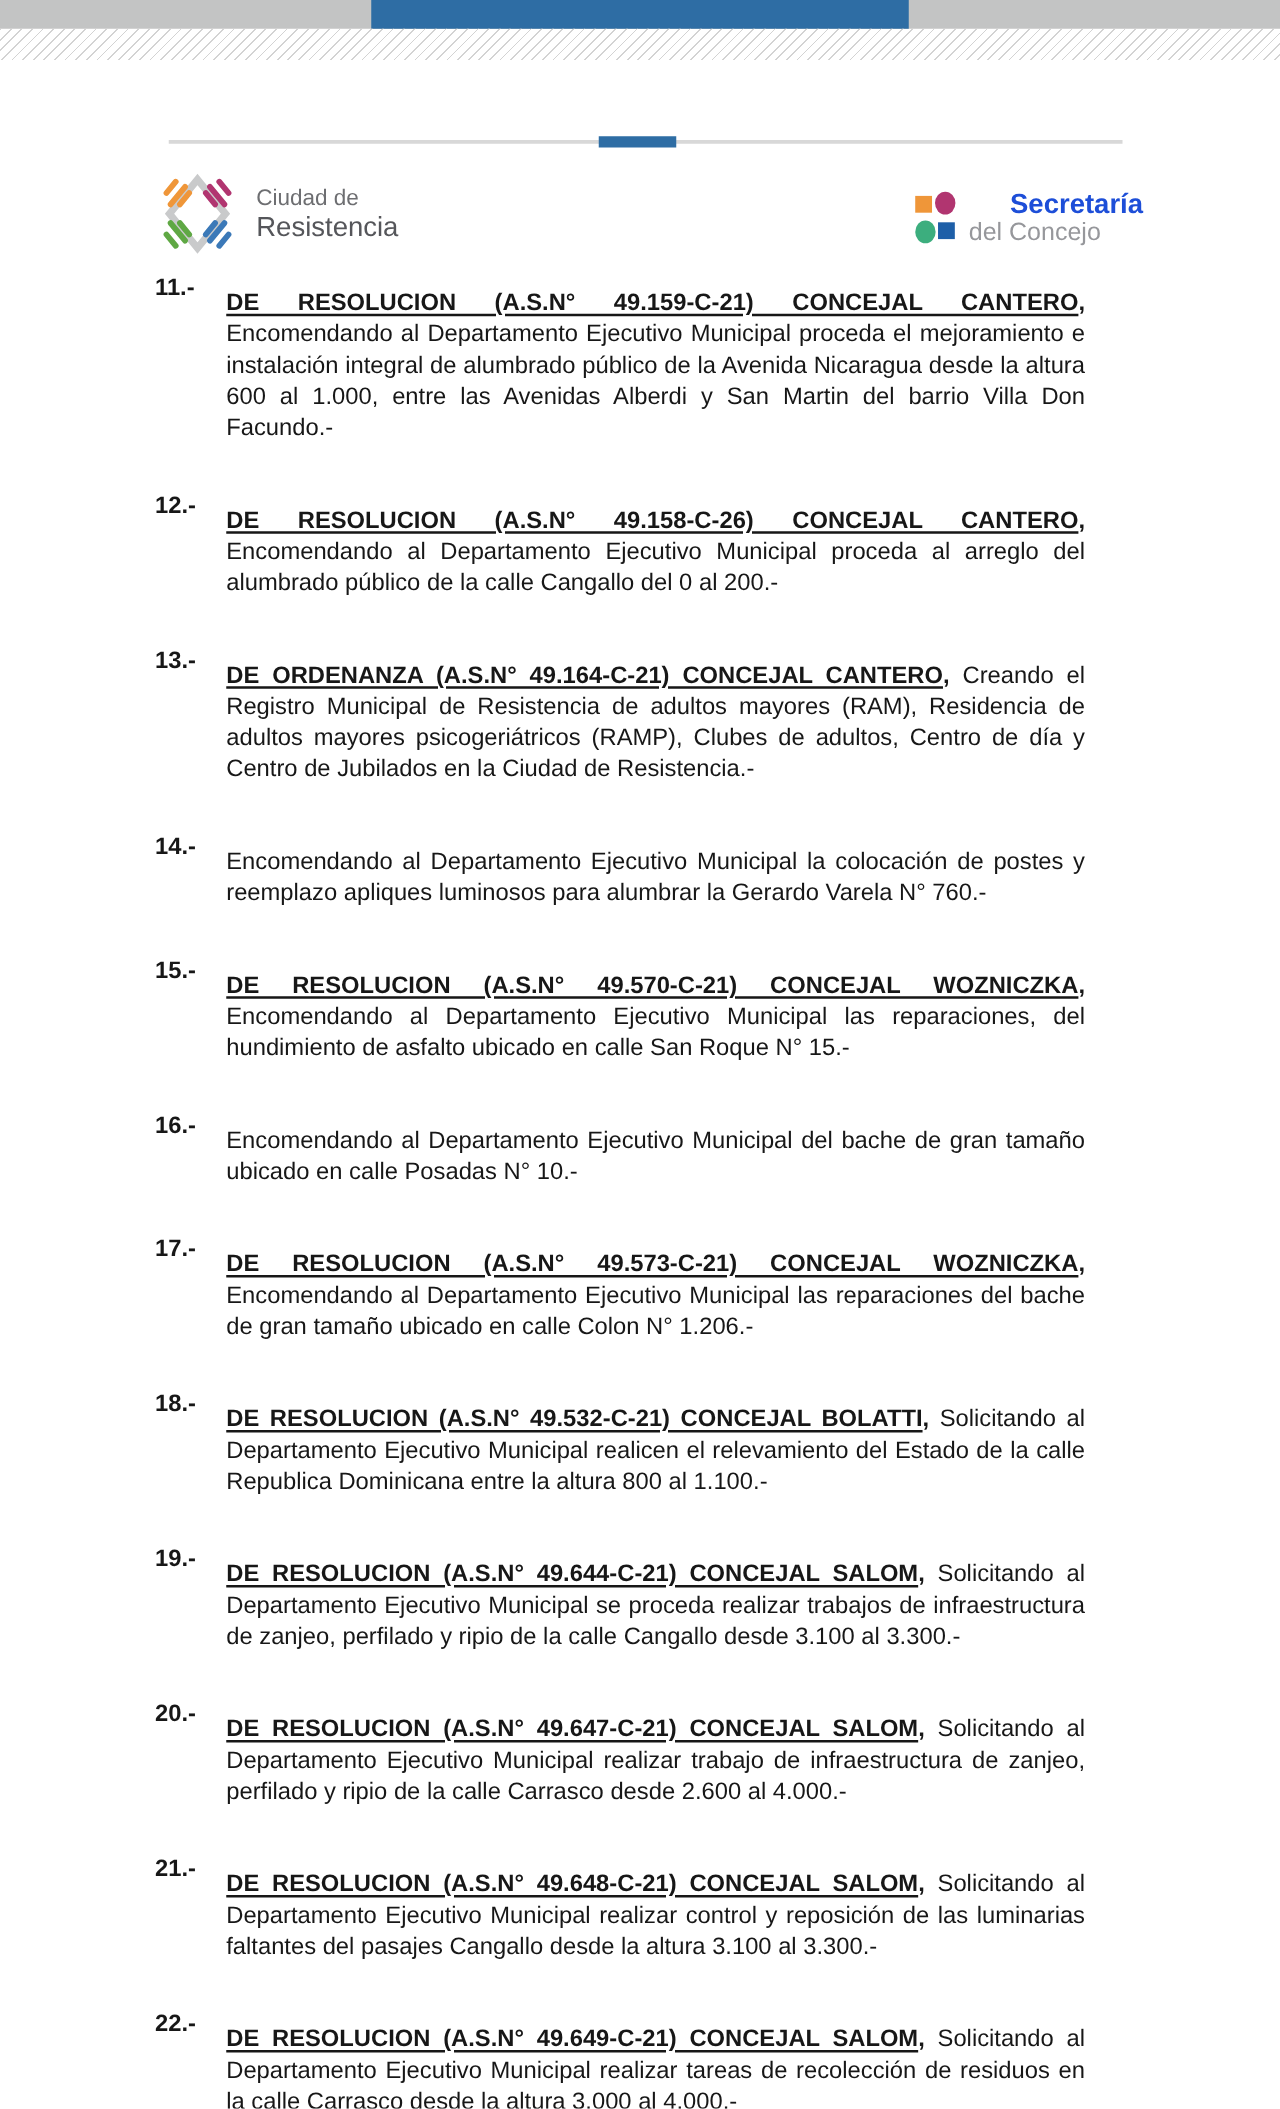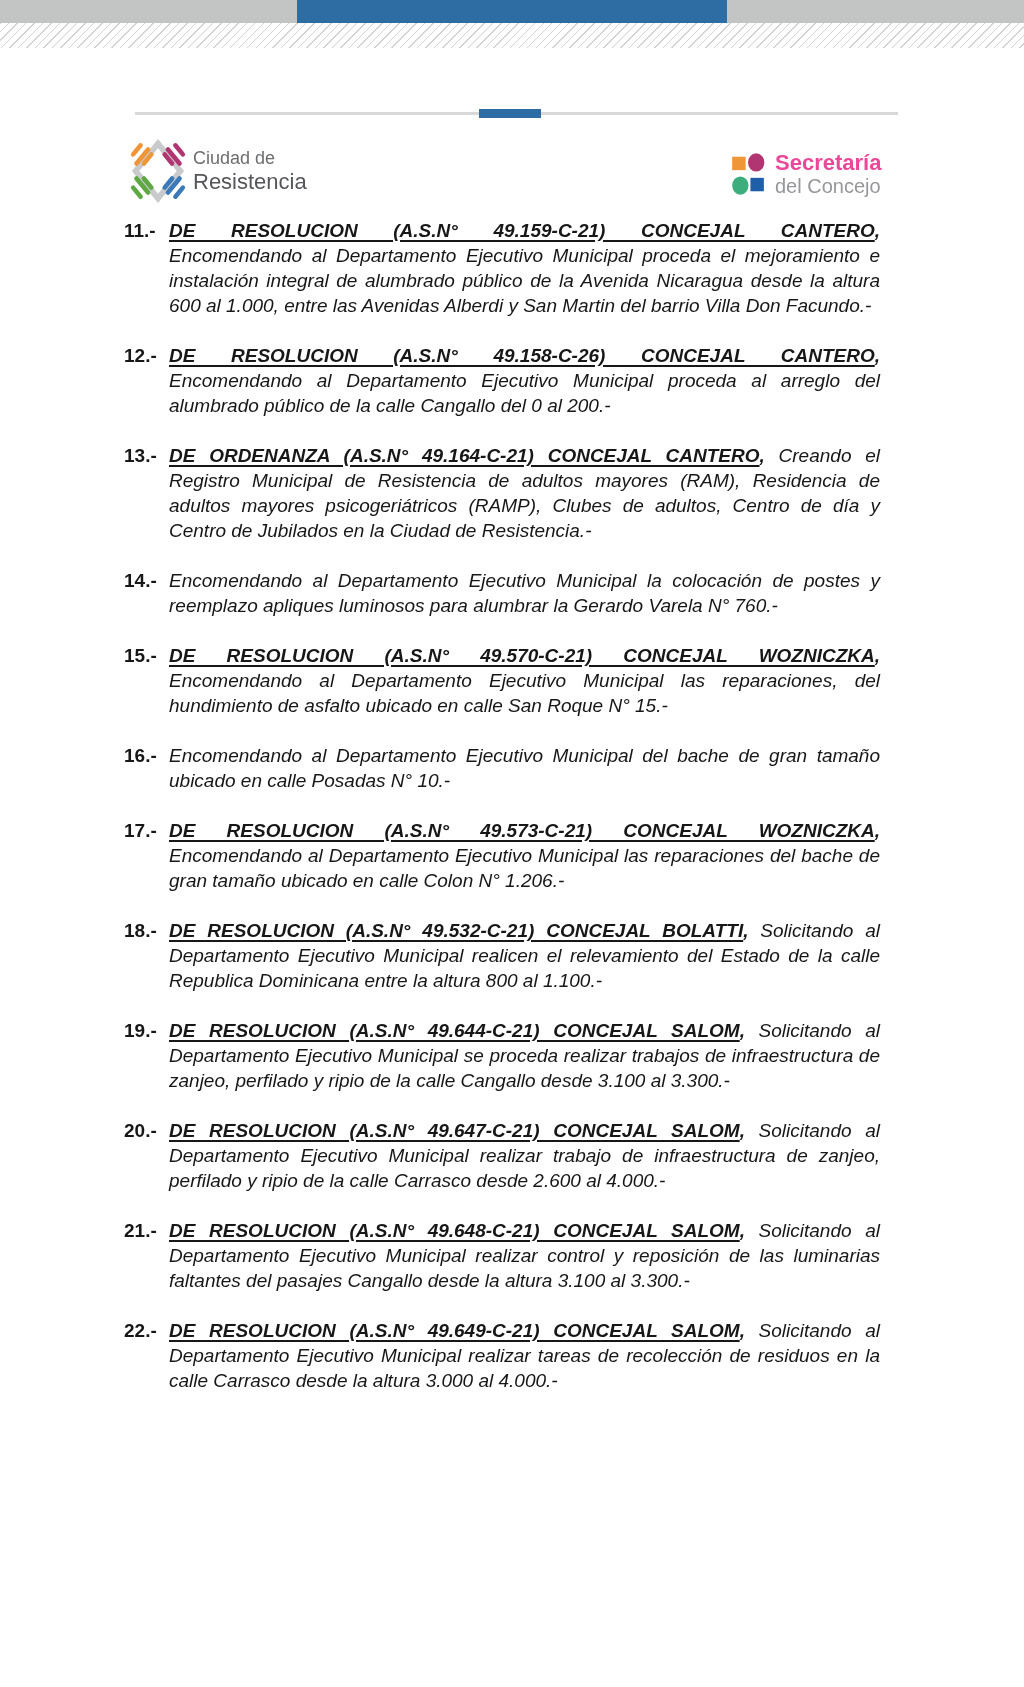--- a/index.html
+++ b/index.html
@@ -8,31 +8,31 @@
         font-family:"Liberation Sans","DejaVu Sans",sans-serif;color:#171717;}
   
   .topbar{position:absolute;top:0;left:0;width:100%;height:23px;background:#c3c4c4;}
   .topbar-accent{position:absolute;left:297px;top:0;width:430px;height:23px;background:var(--accent_blue,#2e6da4);}
   .hatch{position:absolute;top:23px;left:0;width:100%;height:25px;
          background:repeating-linear-gradient(135deg,#d3d3d3 0,#d3d3d3 1px,transparent 1px,transparent 6px);}
   .rule{position:absolute;top:112px;left:135px;width:763px;height:3px;background:#d8d8d8;}
   .rule-accent{position:absolute;left:344px;top:-3px;width:62px;height:9px;background:var(--accent_blue,#2e6da4);}
   
   .brand{position:absolute;display:flex;align-items:center;}
-  .brand-city{left:129px;top:136px;gap:6px;}
+  .brand-city{left:129px;top:136px;gap:18px;}
   .brand-council{left:731px;top:150px;gap:9px;}
   .city-line1{font-size:18px;color:var(--city_text_gray,#6d6e71);line-height:21px;}
   .city-line2{font-size:22px;font-weight:normal;color:#55565a;line-height:25px;text-align:right;}
-  .council-line1{font-size:22px;font-weight:bold;color:#ec4899;line-height:24px;}
+  .council-line1{font-size:22px;font-weight:bold;color:#1d4ed8;line-height:24px;margin-left:33px;}
   .council-line2{font-size:20px;color:var(--council_text_gray,#96979b);line-height:23px;}
   
   .content{position:absolute;top:218px;left:124px;width:756px;}
   .item{display:grid;grid-template-columns:45px 1fr;margin-bottom:25px;}
   .num{font-weight:bold;font-size:19px;line-height:25px;}
-  .item-text{margin:0;font-size:19px;line-height:25px;text-align:justify;font-style:italic;}
+  .item-text{margin:12px;font-size:19px;line-height:25px;text-align:justify;}
   .title{font-weight:bold;}
   .title .tt{text-decoration:underline;text-decoration-thickness:1.5px;text-underline-offset:3px;}
   .title.own-line{display:block;text-align:justify;text-align-last:justify;}
 </style>
 </head>
 <body>
 
 <div class="page">
 
   <div class="topbar">

